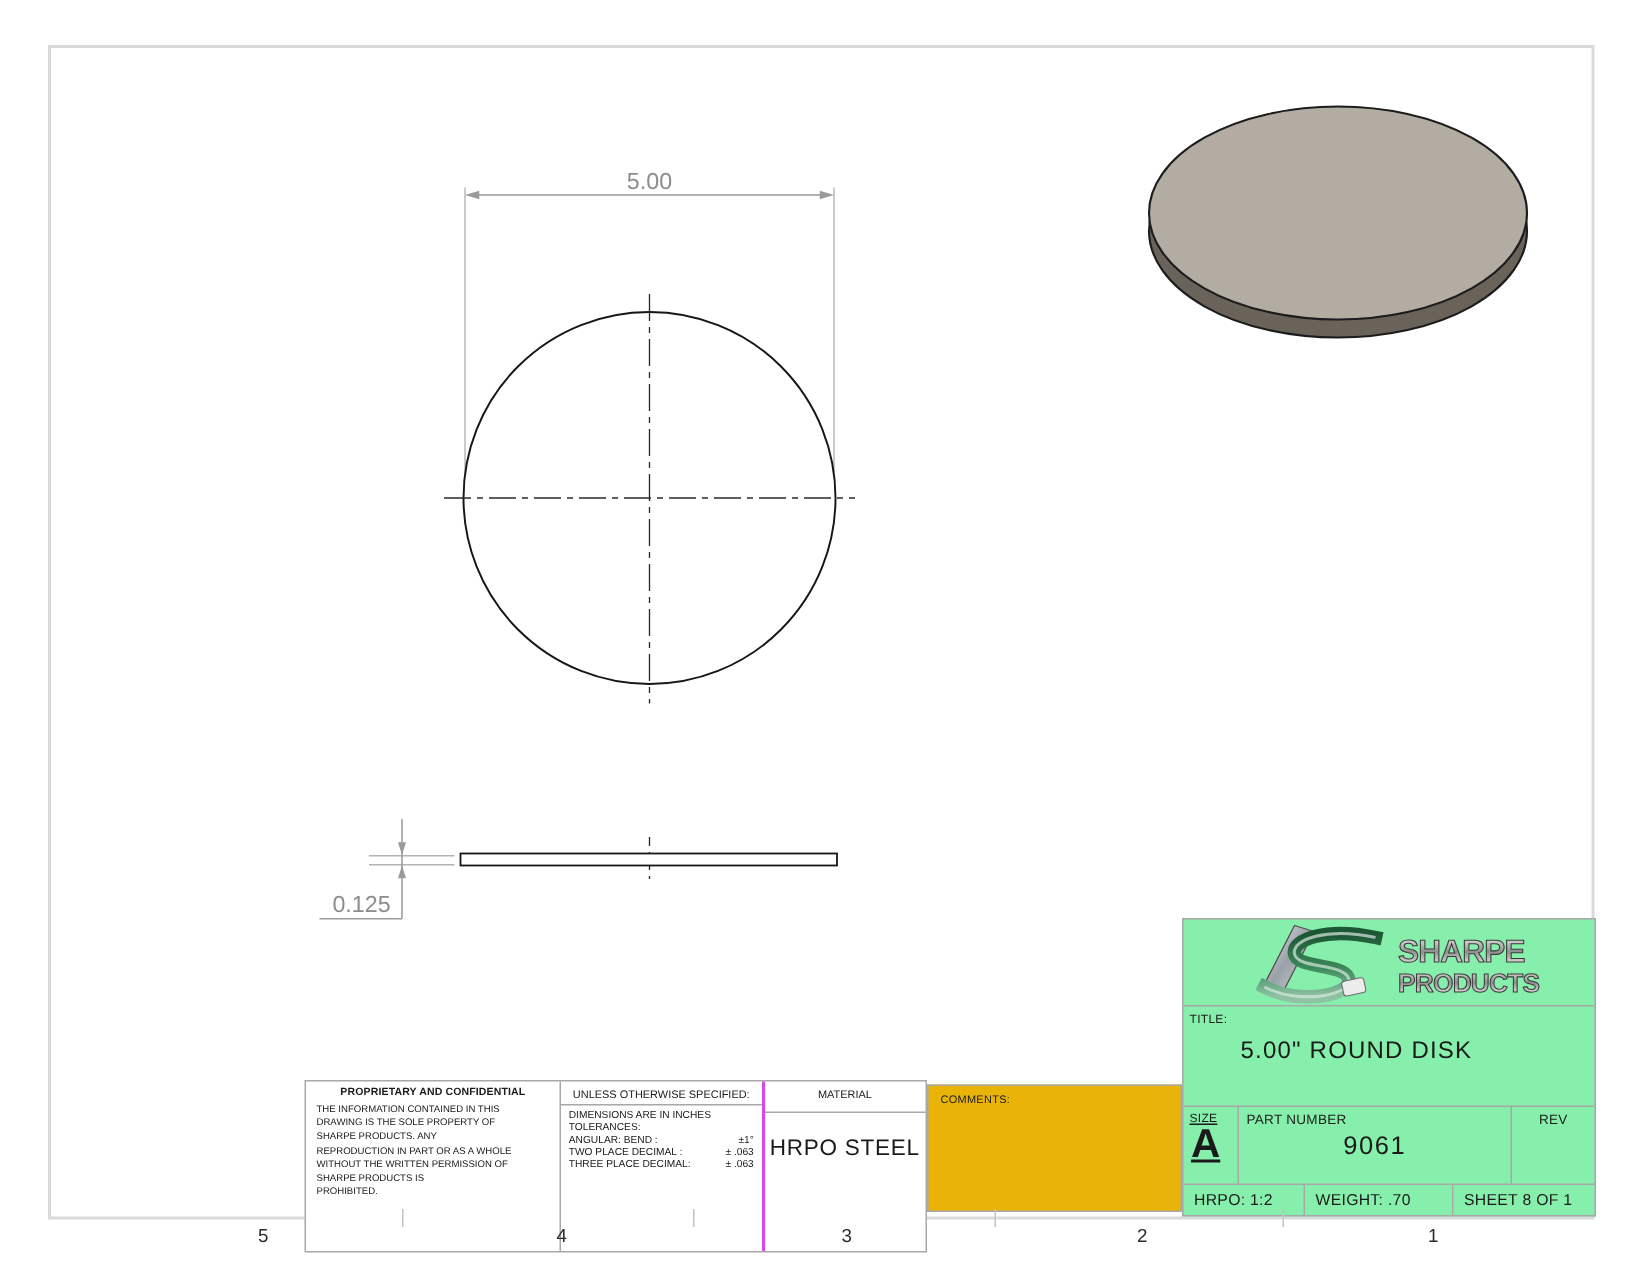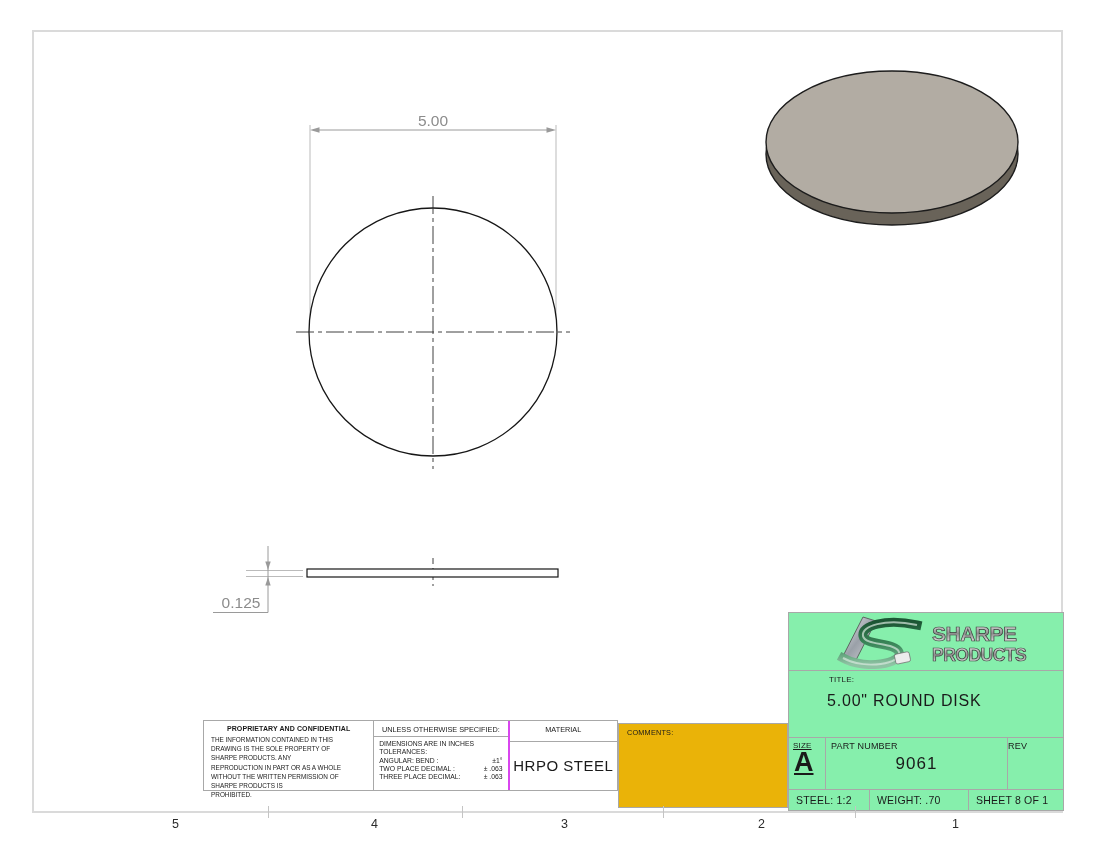--- a/index.html
+++ b/index.html
@@ -15,21 +15,21 @@
   }
   .zone-num{font-size:12.5px;color:#2b2b2b;top:817px;}
   .zone-tick{width:1px;height:12px;background:#c4c4c4;top:806px;}
 
   
   svg.views{left:0;top:0;width:1100px;height:850px;}
   .dim-text{font-size:15.5px;fill:#8c8c8c;font-family:"Liberation Sans",sans-serif;}
 
   
   .notes-block{
-    left:203px;top:720px;width:415px;height:71px;
+    left:203px;top:720px;width:415px;height:115px;
     border:1px solid #a8a8a8;box-sizing:border-box;display:flex;background:#fff;align-items:flex-end;
   }
   .notes-col{box-sizing:border-box;height:100%;}
   .col-prop{width:170px;}
   .col-tol{width:135px;border-left:1px solid #a8a8a8;}
   .col-mat{width:110px;border-left:2px solid #d946ef;}
   .prop-head{font-size:7px;font-weight:bold;text-align:center;padding-top:4px;letter-spacing:.1px;}
   .prop-body{font-size:6.4px;line-height:9.2px;padding:3px 4px 0 7px;}
   .tol-head{font-size:7.3px;text-align:center;padding:4px 2px 2px 2px;border-bottom:1px solid #a8a8a8;}
   .tol-body{font-size:6.8px;line-height:8.3px;padding:3px 5px 0 5px;}
@@ -45,31 +45,31 @@
   
   .title-block{
     left:788px;top:612px;width:276px;height:199px;
     border:1px solid #a8a8a8;box-sizing:border-box;background:#86efac;
   }
   .tb-row{box-sizing:border-box;position:relative;}
   .tb-logo-row{height:57px;}
   .tb-title-row{height:67px;border-top:1px solid #a8a8a8;}
   .tb-size-row{height:52px;border-top:1px solid #a8a8a8;display:flex;}
   .tb-scale-row{height:21px;border-top:1px solid #a8a8a8;display:flex;}
-  .tb-title-label{font-size:8px;padding:4px 0 0 4px;letter-spacing:.2px;margin-left:36px;}
+  .tb-title-label{font-size:8px;padding:4px 0 0 4px;letter-spacing:.2px;}
   .tb-title-text{font-size:16px;margin:8px 0 0 38px;letter-spacing:.8px;}
   .cell{box-sizing:border-box;height:100%;}
   .cell-size{width:36px;text-decoration:underline;}
   .cell-part{width:182px;border-left:1px solid #a8a8a8;}
   .cell-rev{flex:1;border-left:1px solid #a8a8a8;}
   .cell-label{font-size:9px;padding:3px 0 0 5px;letter-spacing:.2px;}
   .cell-size .cell-label{font-size:8px;padding-left:4px;}
   .size-letter{font-size:27px;font-weight:bold;line-height:1;padding-left:5px;margin-top:-1px;}
   .part-value{font-size:17px;text-align:center;margin-top:3px;letter-spacing:1px;}
-  .cell-rev .cell-label{text-align:left;padding:3px 0 0 0;}
+  .cell-rev .cell-label{text-align:center;padding:3px 0 0 0;}
   .cell-scale{width:80px;}
   .cell-weight{width:99px;border-left:1px solid #a8a8a8;}
   .cell-sheet{flex:1;border-left:1px solid #a8a8a8;}
   .tb-scale-row .cell{font-size:10.5px;padding:4px 0 0 7px;letter-spacing:.2px;}
 </style>
 </head>
 <body>
 
 <div class="abs sheet-frame"></div>
 
@@ -193,21 +193,21 @@
     </div>
     <div class="cell cell-part">
       <div class="cell-label">PART NUMBER</div>
       <div class="part-value">9061</div>
     </div>
     <div class="cell cell-rev">
       <div class="cell-label">REV</div>
     </div>
   </div>
   <div class="tb-row tb-scale-row">
-    <div class="cell cell-scale">STEEL: 1:2</div>
+    <div class="cell cell-scale">HRPO: 1:2</div>
     <div class="cell cell-weight">WEIGHT: .70</div>
     <div class="cell cell-sheet">SHEET 8 OF 1</div>
   </div>
 </div>
 
 <span class="abs zone-num" style="left:172px;">5</span>
 <span class="abs zone-num" style="left:371px;">4</span>
 <span class="abs zone-num" style="left:561px;">3</span>
 <span class="abs zone-num" style="left:758px;">2</span>
 <span class="abs zone-num" style="left:952px;">1</span>

